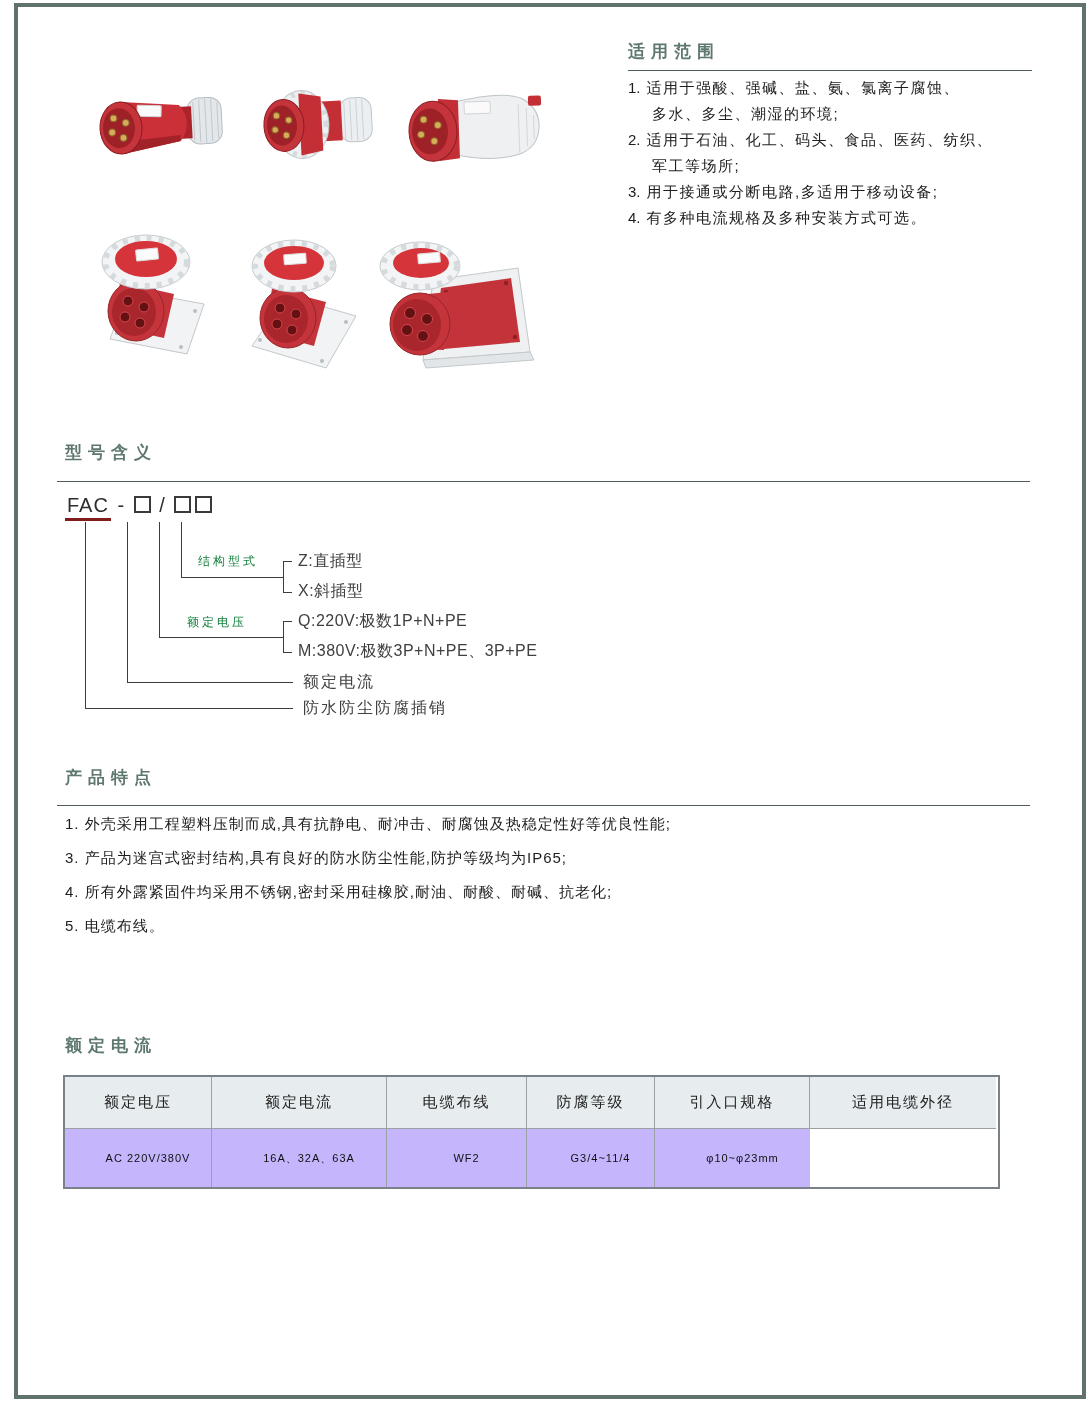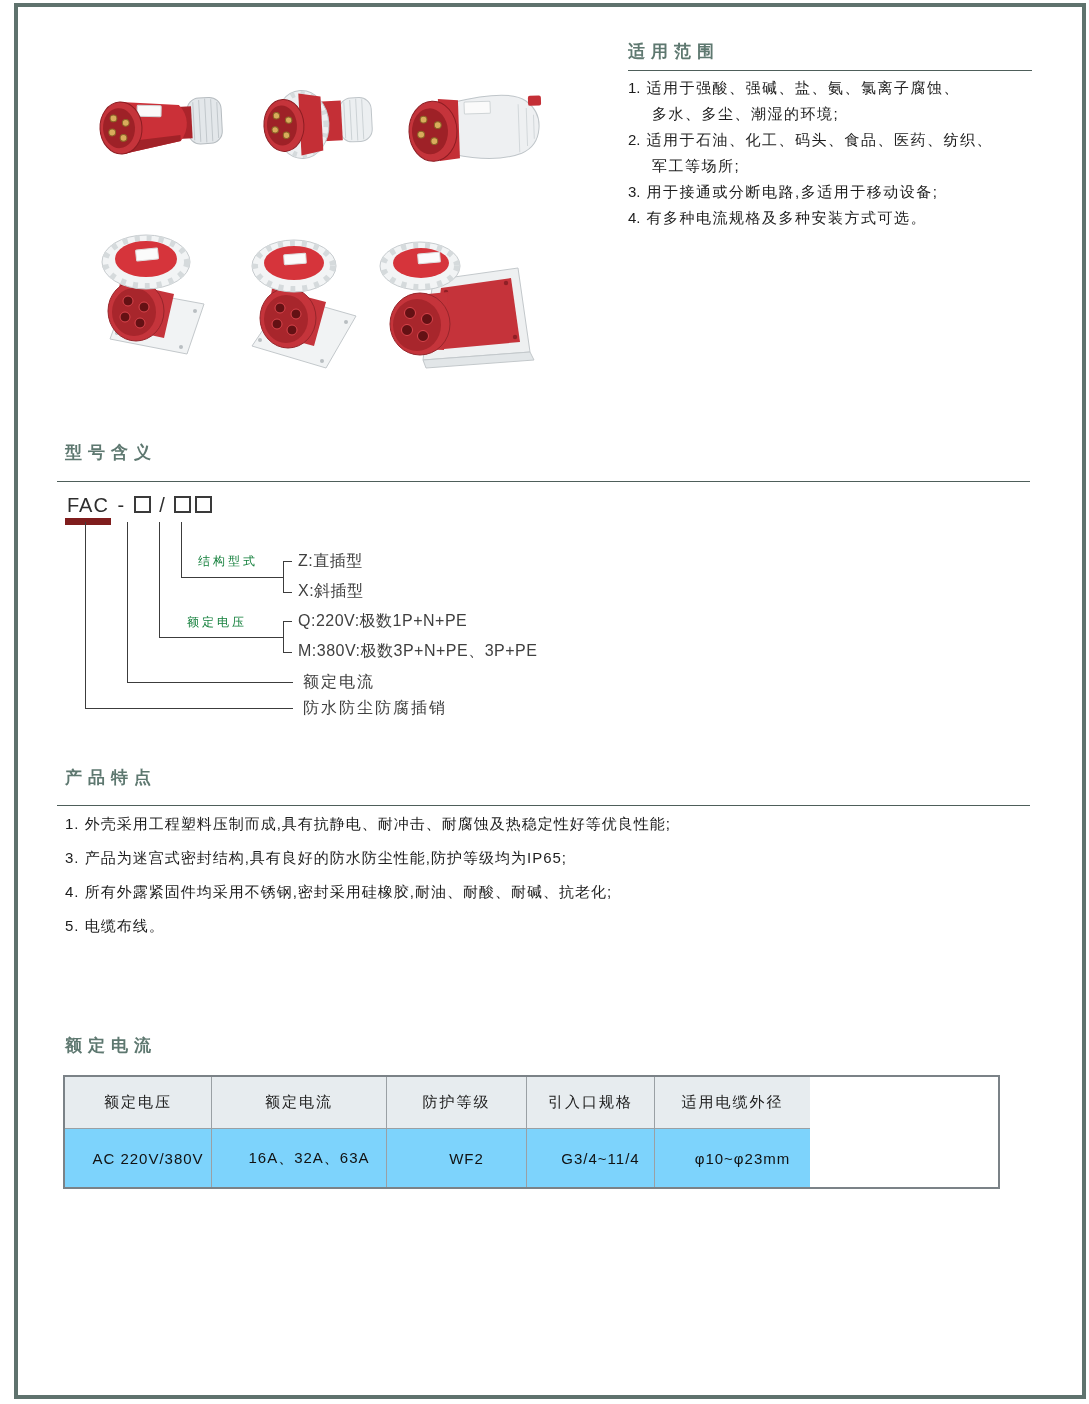--- a/index.html
+++ b/index.html
@@ -23,21 +23,21 @@
   .scope-list{margin-top:4px;}
   .s-item{font-size:15px;line-height:26px;letter-spacing:1.5px;color:#1d1d1d;}
   .s-item .n{margin-right:6px;letter-spacing:0;}
   .s-cont{padding-left:24px;}
 
   
   .model-title{position:absolute;left:65px;top:441px;}
   .model-rule{position:absolute;left:57px;top:481px;width:973px;}
   .diagram{position:absolute;left:65px;top:494px;width:965px;height:240px;}
   .model-code{position:absolute;left:0;top:0;font-size:20px;color:#2e2e2e;letter-spacing:1px;}
-  .model-code .fac{border-bottom:7px solid #7f1d1d;padding:0 2px 2px 2px;margin-top:24px;}
+  .model-code .fac{border-bottom:3px solid #7f1d1d;padding:0 2px 2px 2px;margin-top:24px;}
   .mbox{display:inline-block;width:13px;height:13px;border:2px solid #3a3a3a;margin:0 2px;vertical-align:-1px;}
   .vl{position:absolute;width:1px;background:#3c3c3c;}
   .hl{position:absolute;height:1px;background:#3c3c3c;}
   .dlabel{position:absolute;font-size:12px;letter-spacing:3px;color:#15803d;}
   .dopt{position:absolute;font-size:16px;letter-spacing:0.5px;color:#404040;white-space:nowrap;}
 
   
   .feat-title{position:absolute;left:65px;top:766px;}
   .feat-rule{position:absolute;left:57px;top:805px;width:973px;}
   .features{position:absolute;left:65px;top:814px;width:965px;}
@@ -45,21 +45,21 @@
 
   
   .params-title{position:absolute;left:65px;top:1034px;}
   .ptable{position:absolute;left:63px;top:1075px;width:937px;
     border:2px solid #7b8287;box-sizing:border-box;}
   .prow{display:grid;grid-template-columns:147px 175px 140px 128px 155px 186px;}
   .th,.td{display:flex;align-items:center;justify-content:center;
     border-right:1px solid #9aa0a4;box-sizing:border-box;text-align:center;}
   .th{height:52px;background:#e7ecef;font-size:15px;letter-spacing:2px;color:#222;
     border-bottom:1px solid #9aa0a4;}
-  .td{height:58px;background:#7dd3fc;font-size:15px;letter-spacing:1px;color:#111;padding-left:20px;}
+  .td{height:58px;background:#c4b5fd;font-size:11px;letter-spacing:1px;color:#111;padding-left:20px;}
   .th:last-child,.td:last-child{border-right:none;}
 </style>
 </head>
 <body>
 
 <div class="frame"></div>
 
 <div class="products">
 
   <svg class="photo" style="left:2px;top:8px" width="140" height="78" viewBox="0 0 140 78">
@@ -237,21 +237,22 @@
   <div class="feat">3. 产品为迷宫式密封结构,具有良好的防水防尘性能,防护等级均为IP65;</div>
   <div class="feat">4. 所有外露紧固件均采用不锈钢,密封采用硅橡胶,耐油、耐酸、耐碱、抗老化;</div>
   <div class="feat">5. 电缆布线。</div>
 </div>
 
 <div class="sec-title params-title">额定电流</div>
 <div class="ptable">
   <div class="prow">
     <div class="th">额定电压</div>
     <div class="th">额定电流</div>
-    <div class="th">防护等级</div>
+    <div class="th">电缆布线</div>
+    <div class="th">防腐等级</div>
     <div class="th">引入口规格</div>
     <div class="th">适用电缆外径</div>
   </div>
   <div class="prow">
     <div class="td">AC 220V/380V</div>
     <div class="td">16A、32A、63A</div>
     <div class="td">WF2</div>
     <div class="td">G3/4~11/4</div>
     <div class="td">φ10~φ23mm</div>
   </div>

